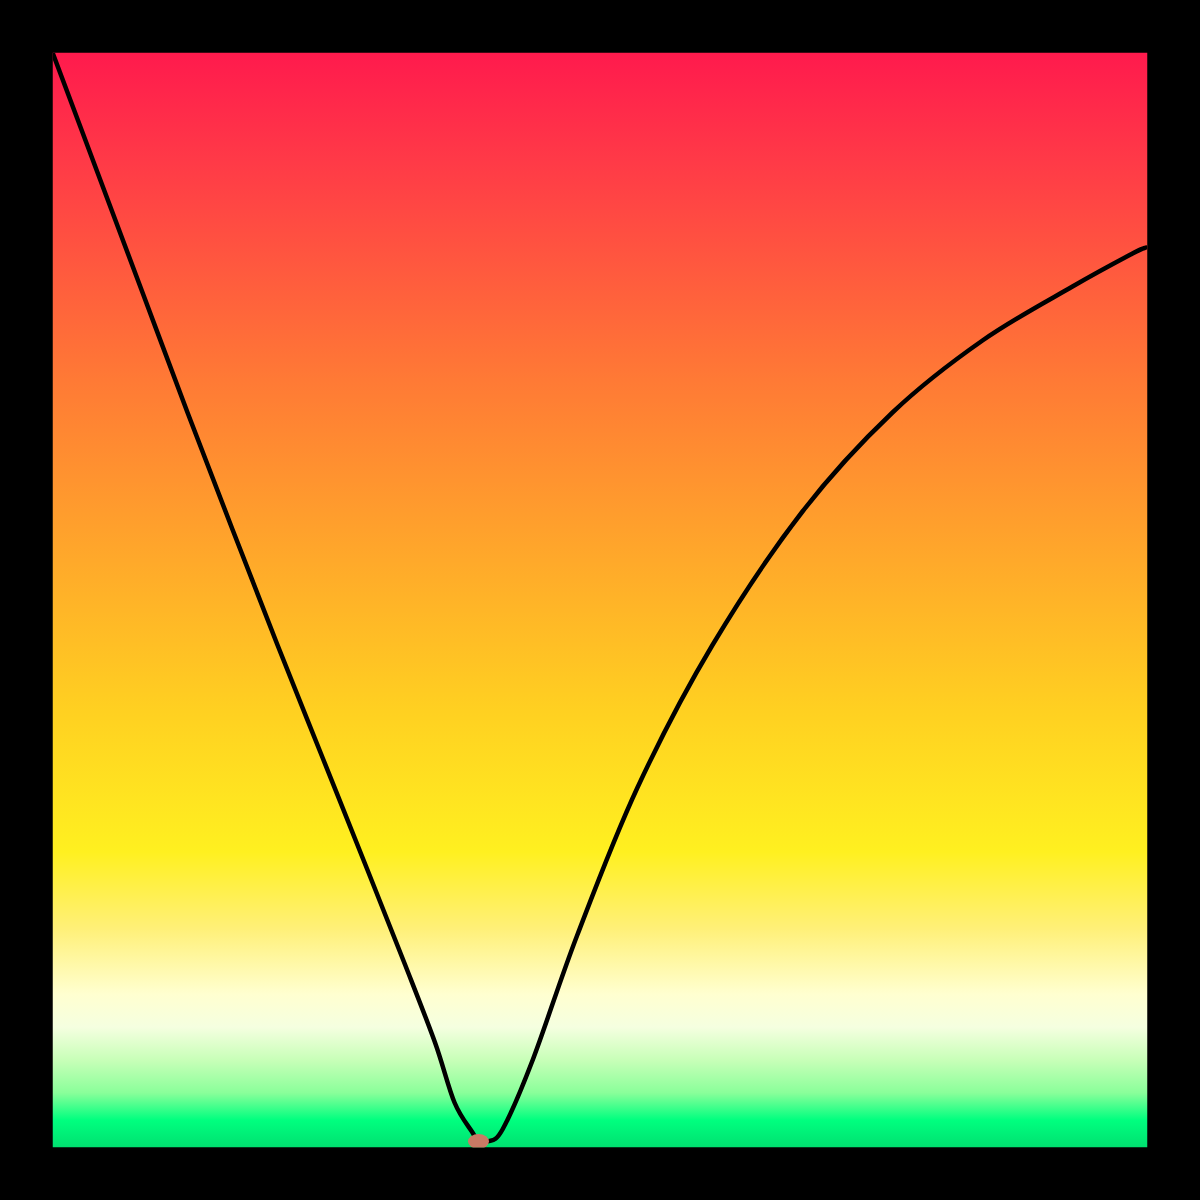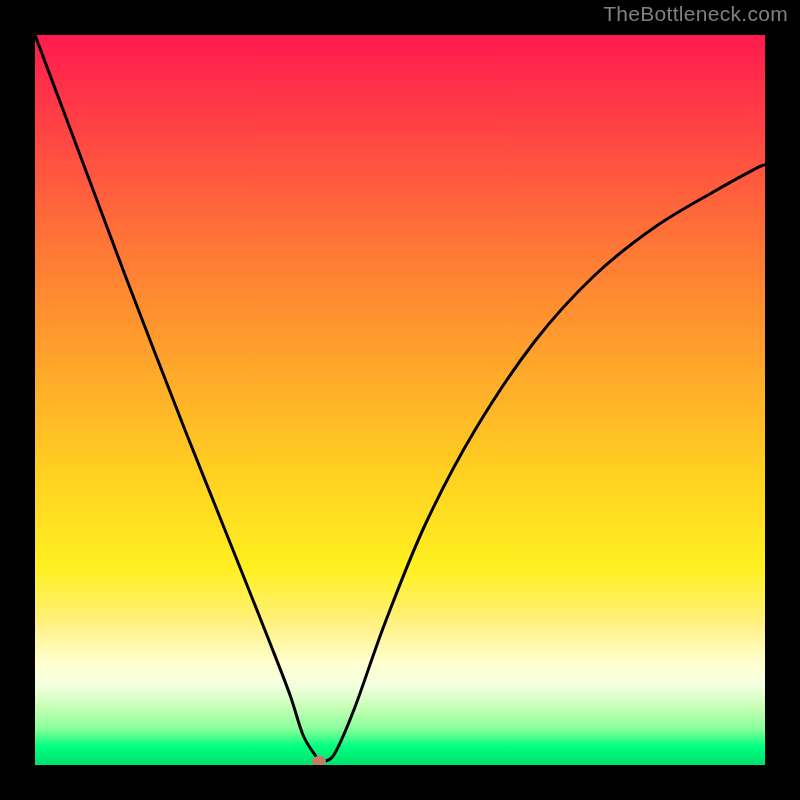--- a/index.html
+++ b/index.html
@@ -65,21 +65,20 @@
     height: 10px;
     background: #c97a65;
     border-radius: 50%;
     transform: translate(-50%, -50%);
   }
 </style>
 </head>
 <body>
 
 <div class="frame">
-  <div class="watermark">TheBottleneck.com</div>
 
   <div class="plot">
     <div class="gradient"></div>
 
     <svg class="curve" viewBox="0 0 730 730" preserveAspectRatio="none">
       <path id="curve-path" d="M 0 0 C 5 13.333333333333334 20 53.33333333333333 30 80 C 40 106.66666666666667 50 133.33333333333334 60 160 C 70 186.66666666666666 80 213.66666666666666 90 240 C 100 266.3333333333333 110 292.1666666666667 120 318 C 130 343.8333333333333 140 369.6666666666667 150 395 C 160 420.3333333333333 170 445 180 470 C 190 495 200.83333333333334 522 210 545 C 219.16666666666666 568 227.5 588.8333333333334 235 608 C 242.5 627.1666666666666 249.5 644.6666666666666 255 660 C 260.5 675.3333333333334 263.8333333333333 690 268 700 C 272.1666666666667 710 277.3333333333333 715.6666666666666 280 720 C 282.6666666666667 724.3333333333334 282.3333333333333 725 284 726 C 285.6666666666667 727 287.3333333333333 727.3333333333334 290 726 C 292.6666666666667 724.6666666666666 295 727 300 718 C 305 709 311.6666666666667 693.6666666666666 320 672 C 328.3333333333333 650.3333333333334 338.3333333333333 618.3333333333334 350 588 C 361.6666666666667 557.6666666666666 375 522.1666666666666 390 490 C 405 457.8333333333333 421.6666666666667 425.6666666666667 440 395 C 458.3333333333333 364.3333333333333 480 331.8333333333333 500 306 C 520 280.1666666666667 540 259 560 240 C 580 221 600 206 620 192 C 640 178 663.3333333333334 165.66666666666666 680 156 C 696.6666666666666 146.33333333333334 711.8333333333334 138.33333333333334 720 134 C 728.1666666666666 129.66666666666666 727.5 130.66666666666666 729 130 " stroke="#000" stroke-width="3" fill="none" stroke-linecap="round" stroke-linejoin="round"></path>
     </svg>
 
     <div class="dot" id="marker-dot" style="left: 284px; top: 726px; background: rgb(201, 122, 101);"></div>
   </div>

